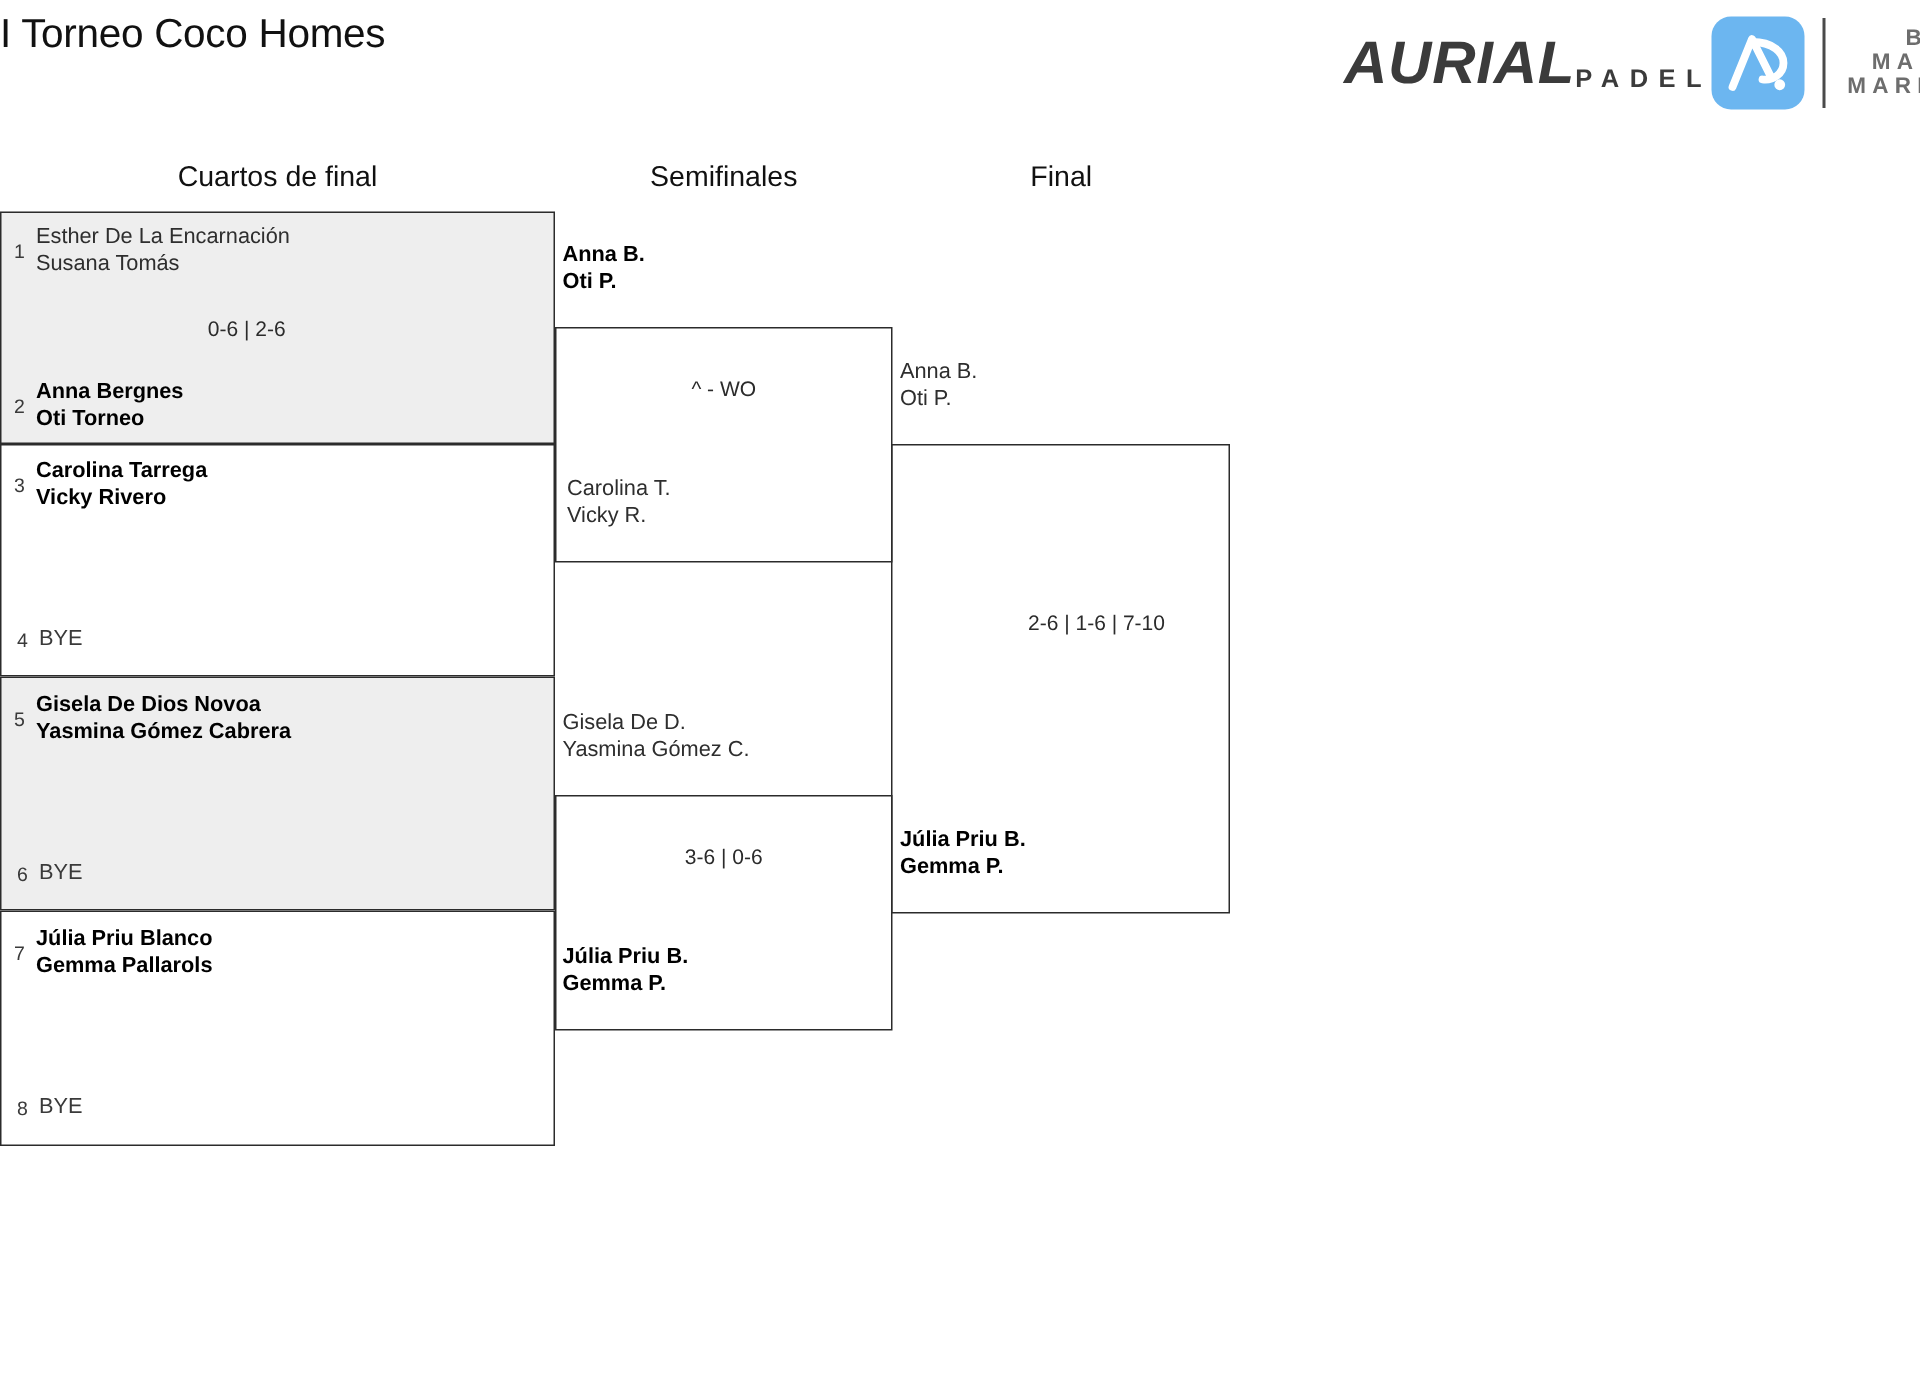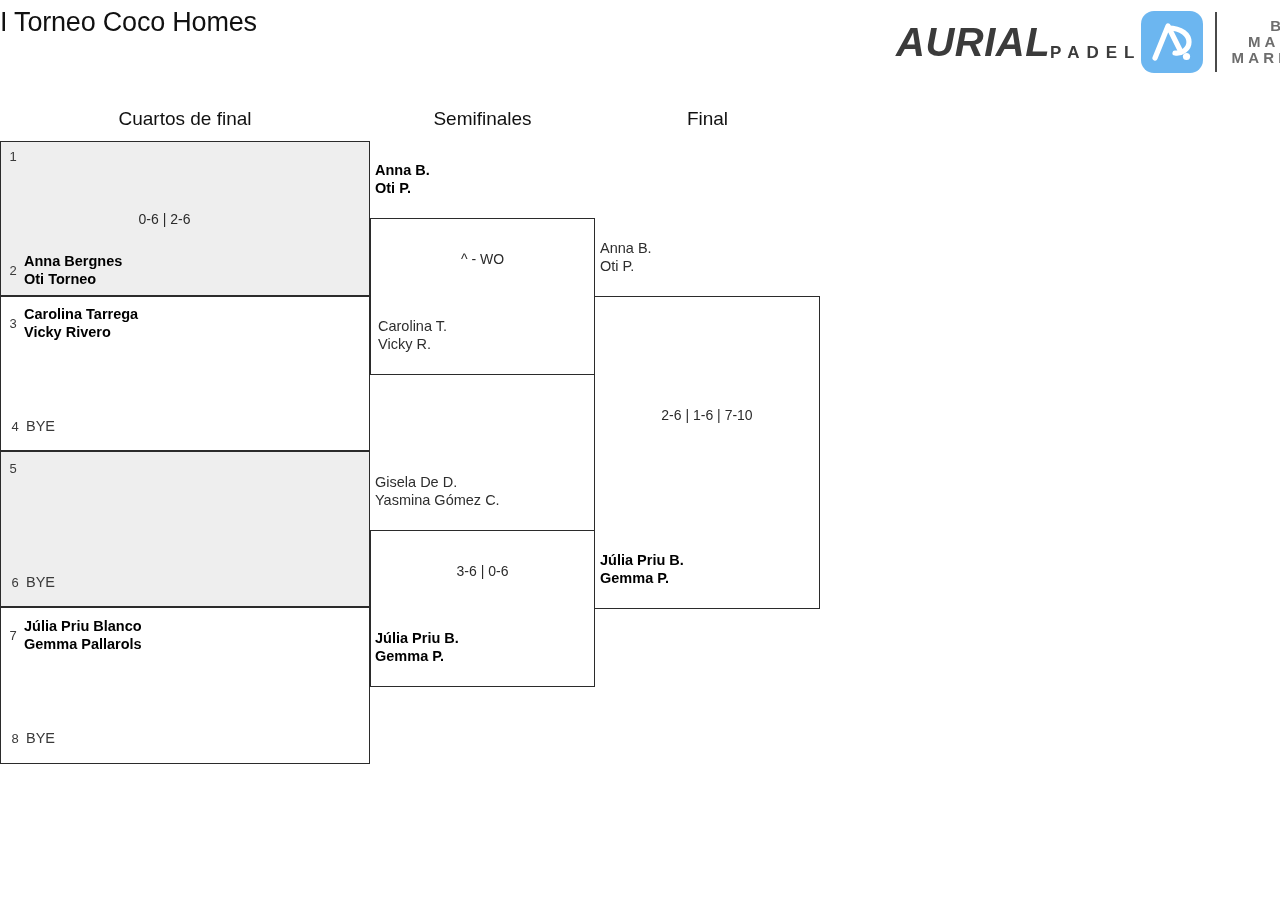--- a/index.html
+++ b/index.html
@@ -202,20 +202,24 @@
 
 <div id="bracket">
 
   <div class="qf-box shade" style="top:141px; height:155px;"></div>
   <div class="qf-box plain" style="top:296px; height:155px;"></div>
   <div class="qf-box shade" style="top:451px; height:156px;"></div>
   <div class="qf-box plain" style="top:607px; height:157px;"></div>
 
   <div class="team loser" style="left:2px; top:149px;">
     <span class="seed">1</span>
+    <span class="names">
+      <span class="n">Esther De La Encarnación</span>
+      <span class="n">Susana Tomás</span>
+    </span>
   </div>
   <div class="score" style="left:0px; top:211px; width:329px;">0-6 | 2-6</div>
   <div class="team winner" style="left:2px; top:252px;">
     <span class="seed">2</span>
     <span class="names">
       <span class="n">Anna Bergnes</span>
       <span class="n">Oti Torneo</span>
     </span>
   </div>
 
@@ -229,20 +233,24 @@
   <div class="score" style="left:0px; top:366px; width:370px;"></div>
   <div class="team bye" style="left:4px; top:417px;">
     <span class="seed">4</span>
     <span class="names">
       <span class="n">BYE</span>
     </span>
   </div>
 
   <div class="team winner" style="left:2px; top:461px;">
     <span class="seed">5</span>
+    <span class="names">
+      <span class="n">Gisela De Dios Novoa</span>
+      <span class="n">Yasmina Gómez Cabrera</span>
+    </span>
   </div>
   <div class="score" style="left:0px; top:522px; width:370px;"></div>
   <div class="team bye" style="left:4px; top:573px;">
     <span class="seed">6</span>
     <span class="names">
       <span class="n">BYE</span>
     </span>
   </div>
 
   <div class="team winner" style="left:2px; top:617px;">
@@ -292,21 +300,21 @@
   </div>
 
   <div class="mb" style="left:594px; top:296px; width:226px; height:313px;"></div>
 
   <div class="team loser" style="left:600px; top:239px;">
     <span class="names">
       <span class="n">Anna B.</span>
       <span class="n">Oti P.</span>
     </span>
   </div>
-  <div class="score" style="left:594px; top:407px; width:226px;">2-6 | 1-6 | 7-10</div>
+  <div class="score" style="left:594px; top:407px; width:226px;padding-left:24px;">2-6 | 1-6 | 7-10</div>
   <div class="team winner" style="left:600px; top:551px;">
     <span class="names">
       <span class="n">Júlia Priu B.</span>
       <span class="n">Gemma P.</span>
     </span>
   </div>
 
 </div>
 
 </body></html>

